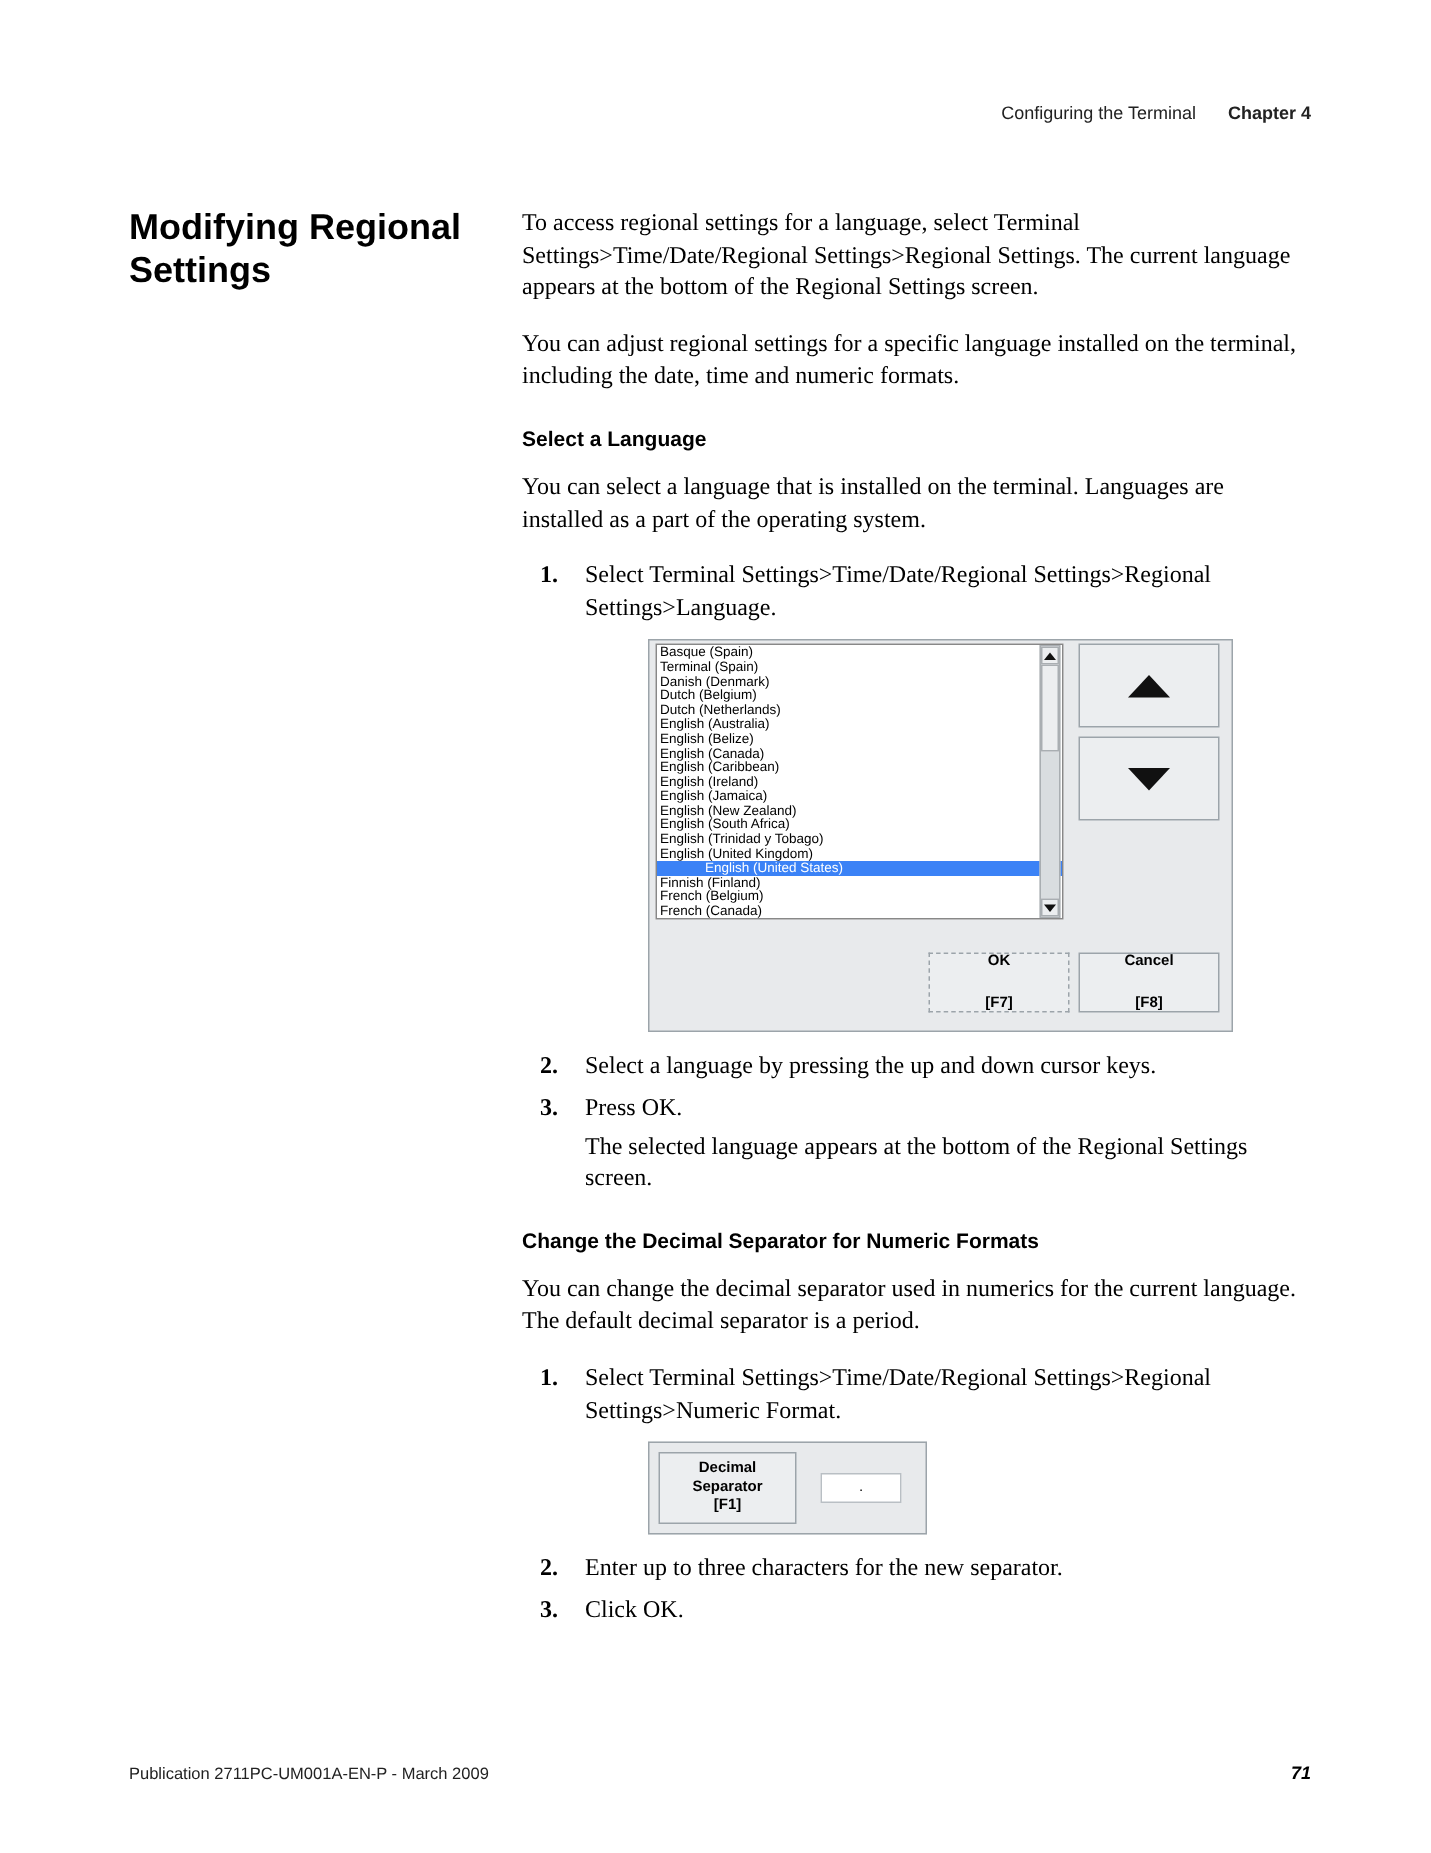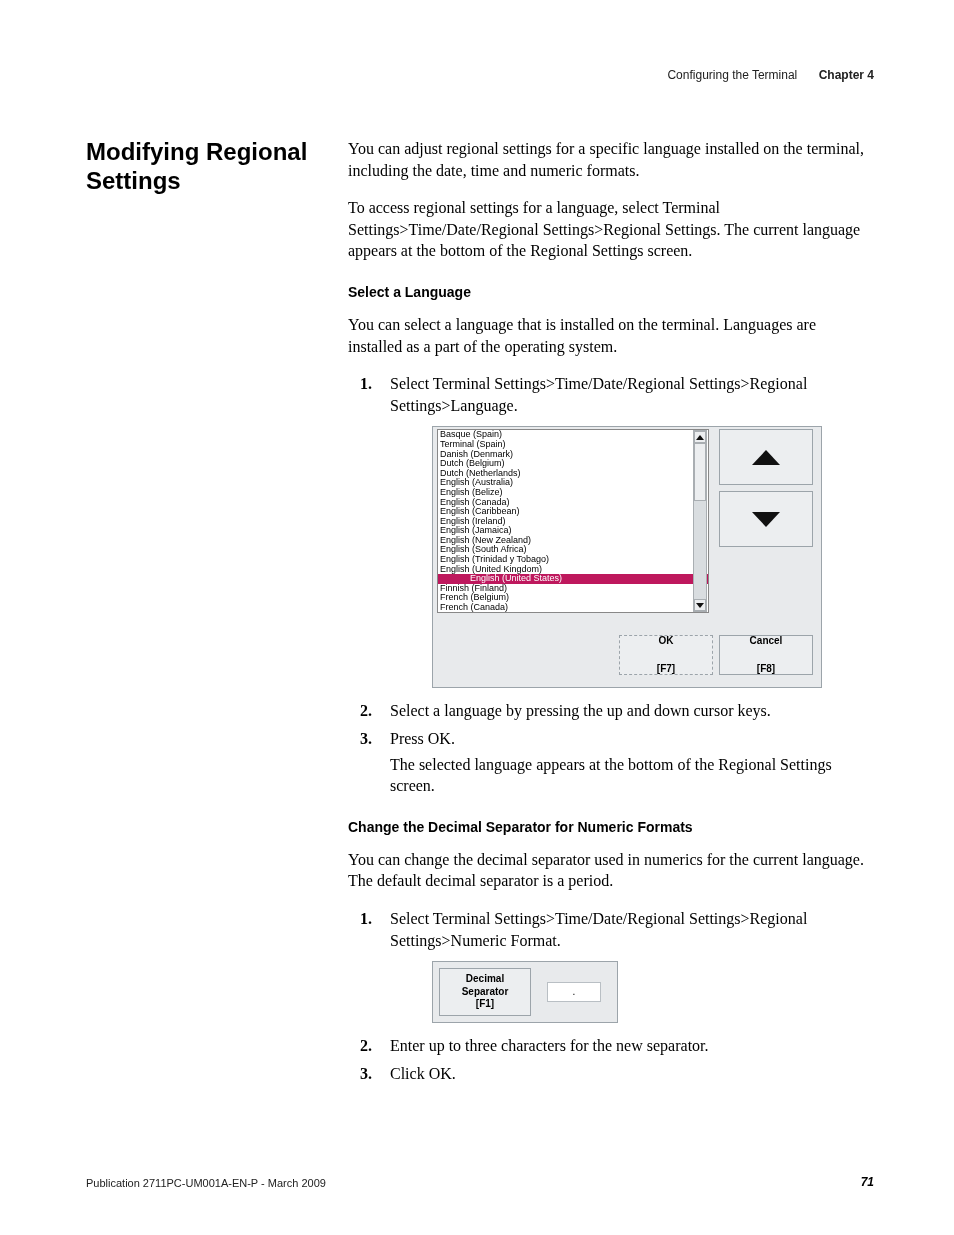--- a/index.html
+++ b/index.html
@@ -107,21 +107,21 @@
     box-sizing: border-box;
     overflow: hidden;
   }
   .shot1 .listbox .row {
     padding: 0 2px;
     height: 9.6px;
     line-height: 9.6px;
     white-space: nowrap;
   }
   .shot1 .listbox .row.selected {
-    background: #be185d;
+    background: #3b82f6;
     color: #fff;
     padding-left: 32px;
   }
   .shot1 .scrollbar {
     position: absolute;
     left: 260px;
     top: 3px;
     width: 14px;
     height: 182px;
     background: #d9dde0;
@@ -273,22 +273,22 @@
     <span>Configuring the Terminal</span>
     <span class="ch-label">Chapter 4</span>
   </div>
 
   <div class="left-col">
     <div class="section-title">Modifying Regional Settings</div>
   </div>
 
   <div class="right-col">
 
+    <p class="body-p">To access regional settings for a language, select Terminal Settings&gt;Time/Date/Regional Settings&gt;Regional Settings. The current language appears at the bottom of the Regional Settings screen.</p>
     <p class="body-p">You can adjust regional settings for a specific language installed on the terminal, including the date, time and numeric formats.</p>
-    <p class="body-p">To access regional settings for a language, select Terminal Settings&gt;Time/Date/Regional Settings&gt;Regional Settings. The current language appears at the bottom of the Regional Settings screen.</p>
 
     <div class="subhead">Select a Language</div>
     <p class="body-p">You can select a language that is installed on the terminal. Languages are installed as a part of the operating system.</p>
 
     <ol class="steps">
       <li>
         <span class="num">1.</span>
         <span>Select Terminal Settings&gt;Time/Date/Regional Settings&gt;Regional Settings&gt;Language.</span>
 
         

